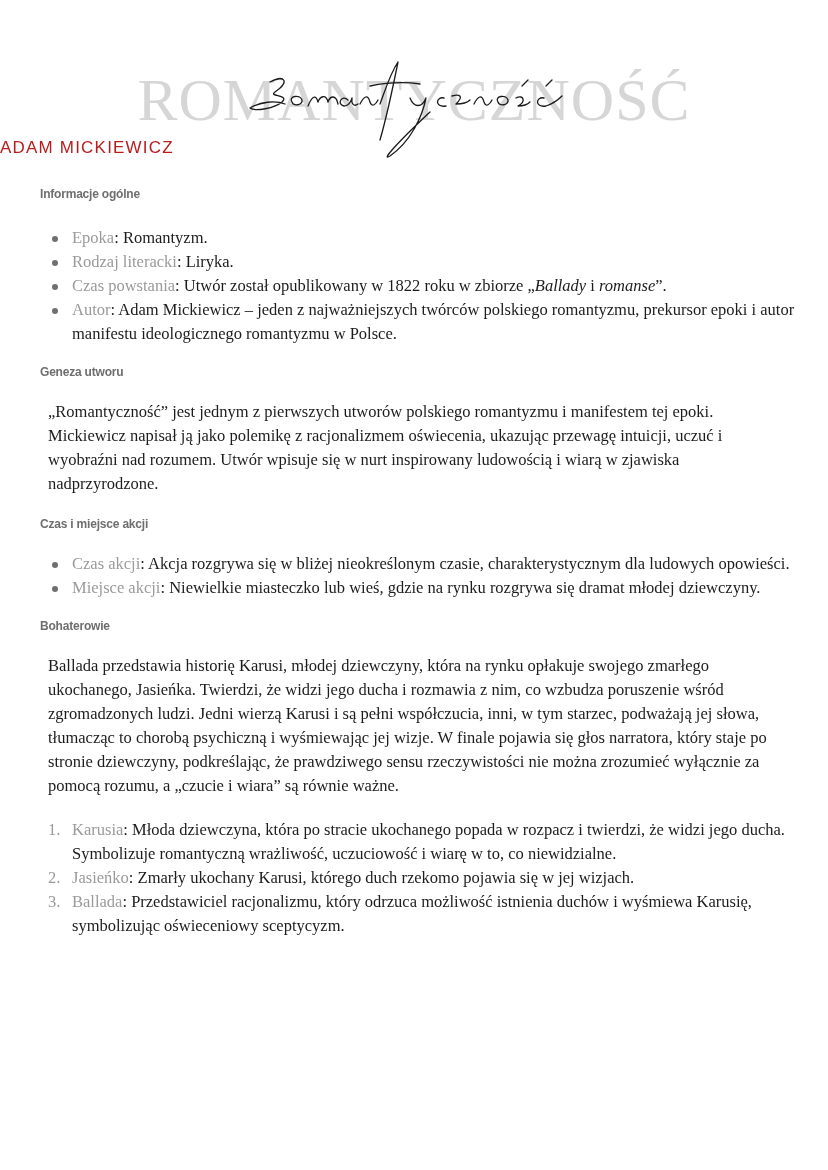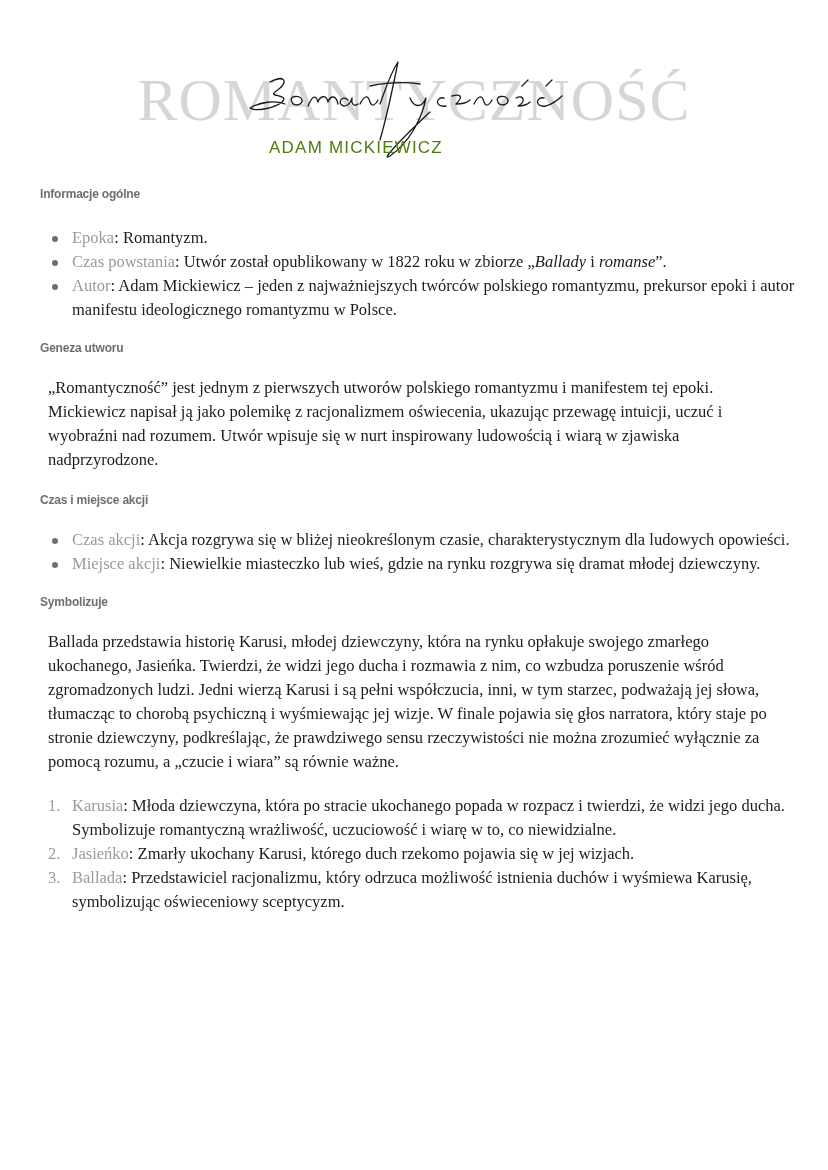--- a/index.html
+++ b/index.html
@@ -52,25 +52,24 @@
     .title-script svg {
       position: absolute;
       left: 230px;
       top: -6px;
     }
     .subtitle {
       position: absolute;
       left: 0;
       top: 80px;
       width: 712px;
-      text-align: center;
       font-family: "Liberation Sans", "DejaVu Sans", sans-serif;
       font-size: 17px;
       letter-spacing: 1.2px;
-      color: #4d7c0f;
+      color: #b91c1c;
     }
     
     .content {
       position: absolute;
       left: 40px;
       top: 182px;
       width: 760px;
     }
     .section-heading {
       text-align: left;
@@ -176,20 +175,24 @@
   <div class="content">
 
     <h2 class="section-heading">Informacje ogólne</h2>
     <ul class="bullets" style="margin-top:20px;">
       <li>
         <span class="bullet-dot"></span>
         <span class="label">Epoka</span><span>: </span><span>Romantyzm.</span>
       </li>
       <li>
         <span class="bullet-dot"></span>
+        <span class="label">Rodzaj literacki</span><span>: </span><span>Liryka.</span>
+      </li>
+      <li>
+        <span class="bullet-dot"></span>
         <span class="label">Czas powstania</span><span>: </span><span>Utwór został opublikowany w 1822 roku w zbiorze „</span><em class="italic">Ballady</em><span> i </span><em class="italic">romanse</em><span>”.</span>
       </li>
       <li>
         <span class="bullet-dot"></span>
         <span class="label">Autor</span><span>: </span><span>Adam Mickiewicz – jeden z najważniejszych twórców polskiego romantyzmu, prekursor epoki i autor manifestu ideologicznego romantyzmu w Polsce.</span>
       </li>
     </ul>
 
     <h2 class="section-heading" style="margin-top:14px;">Geneza utworu</h2>
     <p class="para" style="margin-top:16px;">„Romantyczność” jest jednym z pierwszych utworów polskiego romantyzmu i manifestem tej epoki. Mickiewicz napisał ją jako polemikę z racjonalizmem oświecenia, ukazując przewagę intuicji, uczuć i wyobraźni nad rozumem. Utwór wpisuje się w nurt inspirowany ludowością i wiarą w zjawiska nadprzyrodzone.</p>
@@ -199,21 +202,21 @@
       <li>
         <span class="bullet-dot"></span>
         <span class="label">Czas akcji</span><span>: </span><span>Akcja rozgrywa się w bliżej nieokreślonym czasie, charakterystycznym dla ludowych opowieści.</span>
       </li>
       <li>
         <span class="bullet-dot"></span>
         <span class="label">Miejsce akcji</span><span>: </span><span>Niewielkie miasteczko lub wieś, gdzie na rynku rozgrywa się dramat młodej dziewczyny.</span>
       </li>
     </ul>
 
-    <h2 class="section-heading" style="margin-top:14px;">Symbolizuje</h2>
+    <h2 class="section-heading" style="margin-top:14px;">Bohaterowie</h2>
     <p class="para" style="margin-top:16px;">Ballada przedstawia historię Karusi, młodej dziewczyny, która na rynku opłakuje swojego zmarłego ukochanego, Jasieńka. Twierdzi, że widzi jego ducha i rozmawia z nim, co wzbudza poruszenie wśród zgromadzonych ludzi. Jedni wierzą Karusi i są pełni współczucia, inni, w tym starzec, podważają jej słowa, tłumacząc to chorobą psychiczną i wyśmiewając jej wizje. W finale pojawia się głos narratora, który staje po stronie dziewczyny, podkreślając, że prawdziwego sensu rzeczywistości nie można zrozumieć wyłącznie za pomocą rozumu, a „czucie i wiara” są równie ważne.</p>
 
     <ol class="numbered" style="margin-top:20px;">
       <li>
         <span class="num">1.</span>
         <span class="label">Karusia</span><span>: </span><span>Młoda dziewczyna, która po stracie ukochanego popada w rozpacz i twierdzi, że widzi jego ducha. Symbolizuje romantyczną wrażliwość, uczuciowość i wiarę w to, co niewidzialne.</span>
       </li>
       <li>
         <span class="num">2.</span>
         <span class="label">Jasieńko</span><span>: </span><span>Zmarły ukochany Karusi, którego duch rzekomo pojawia się w jej wizjach.</span>

